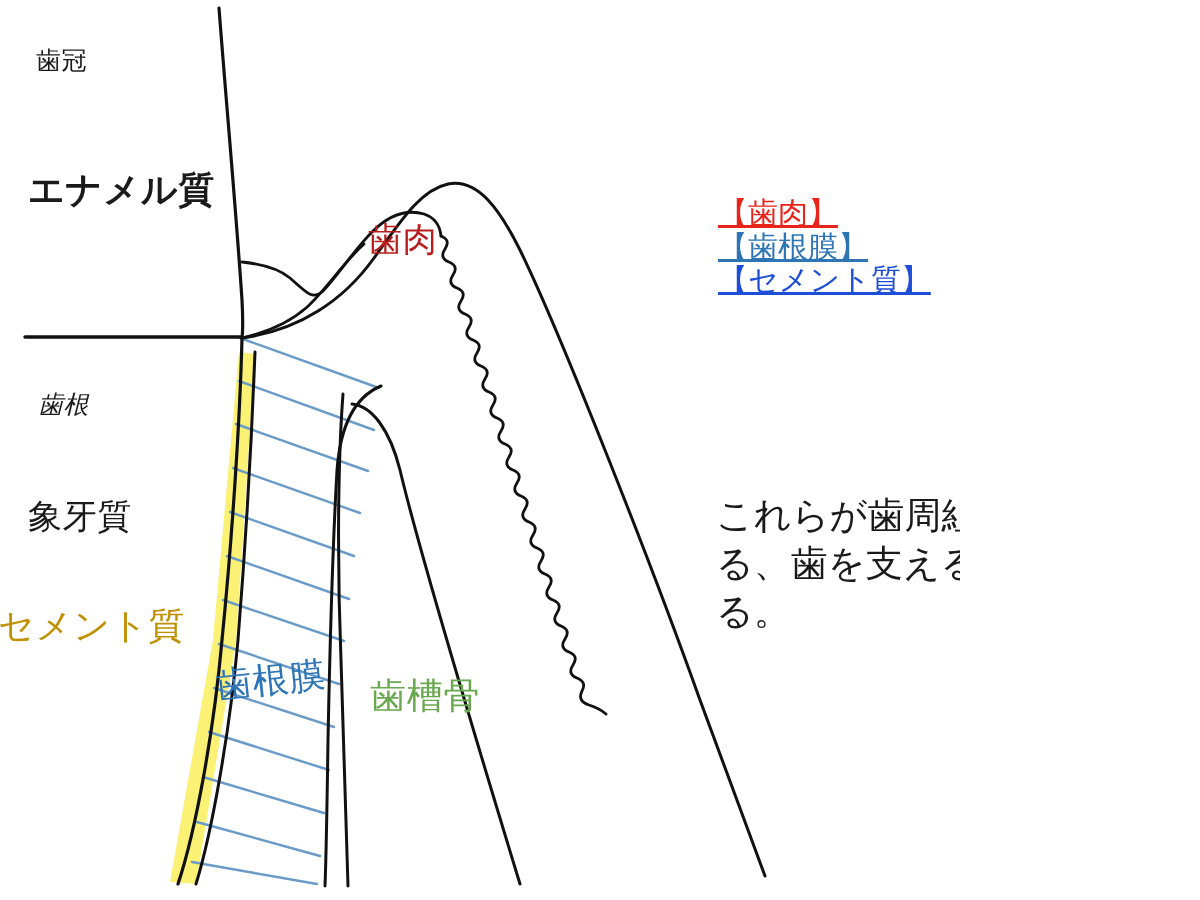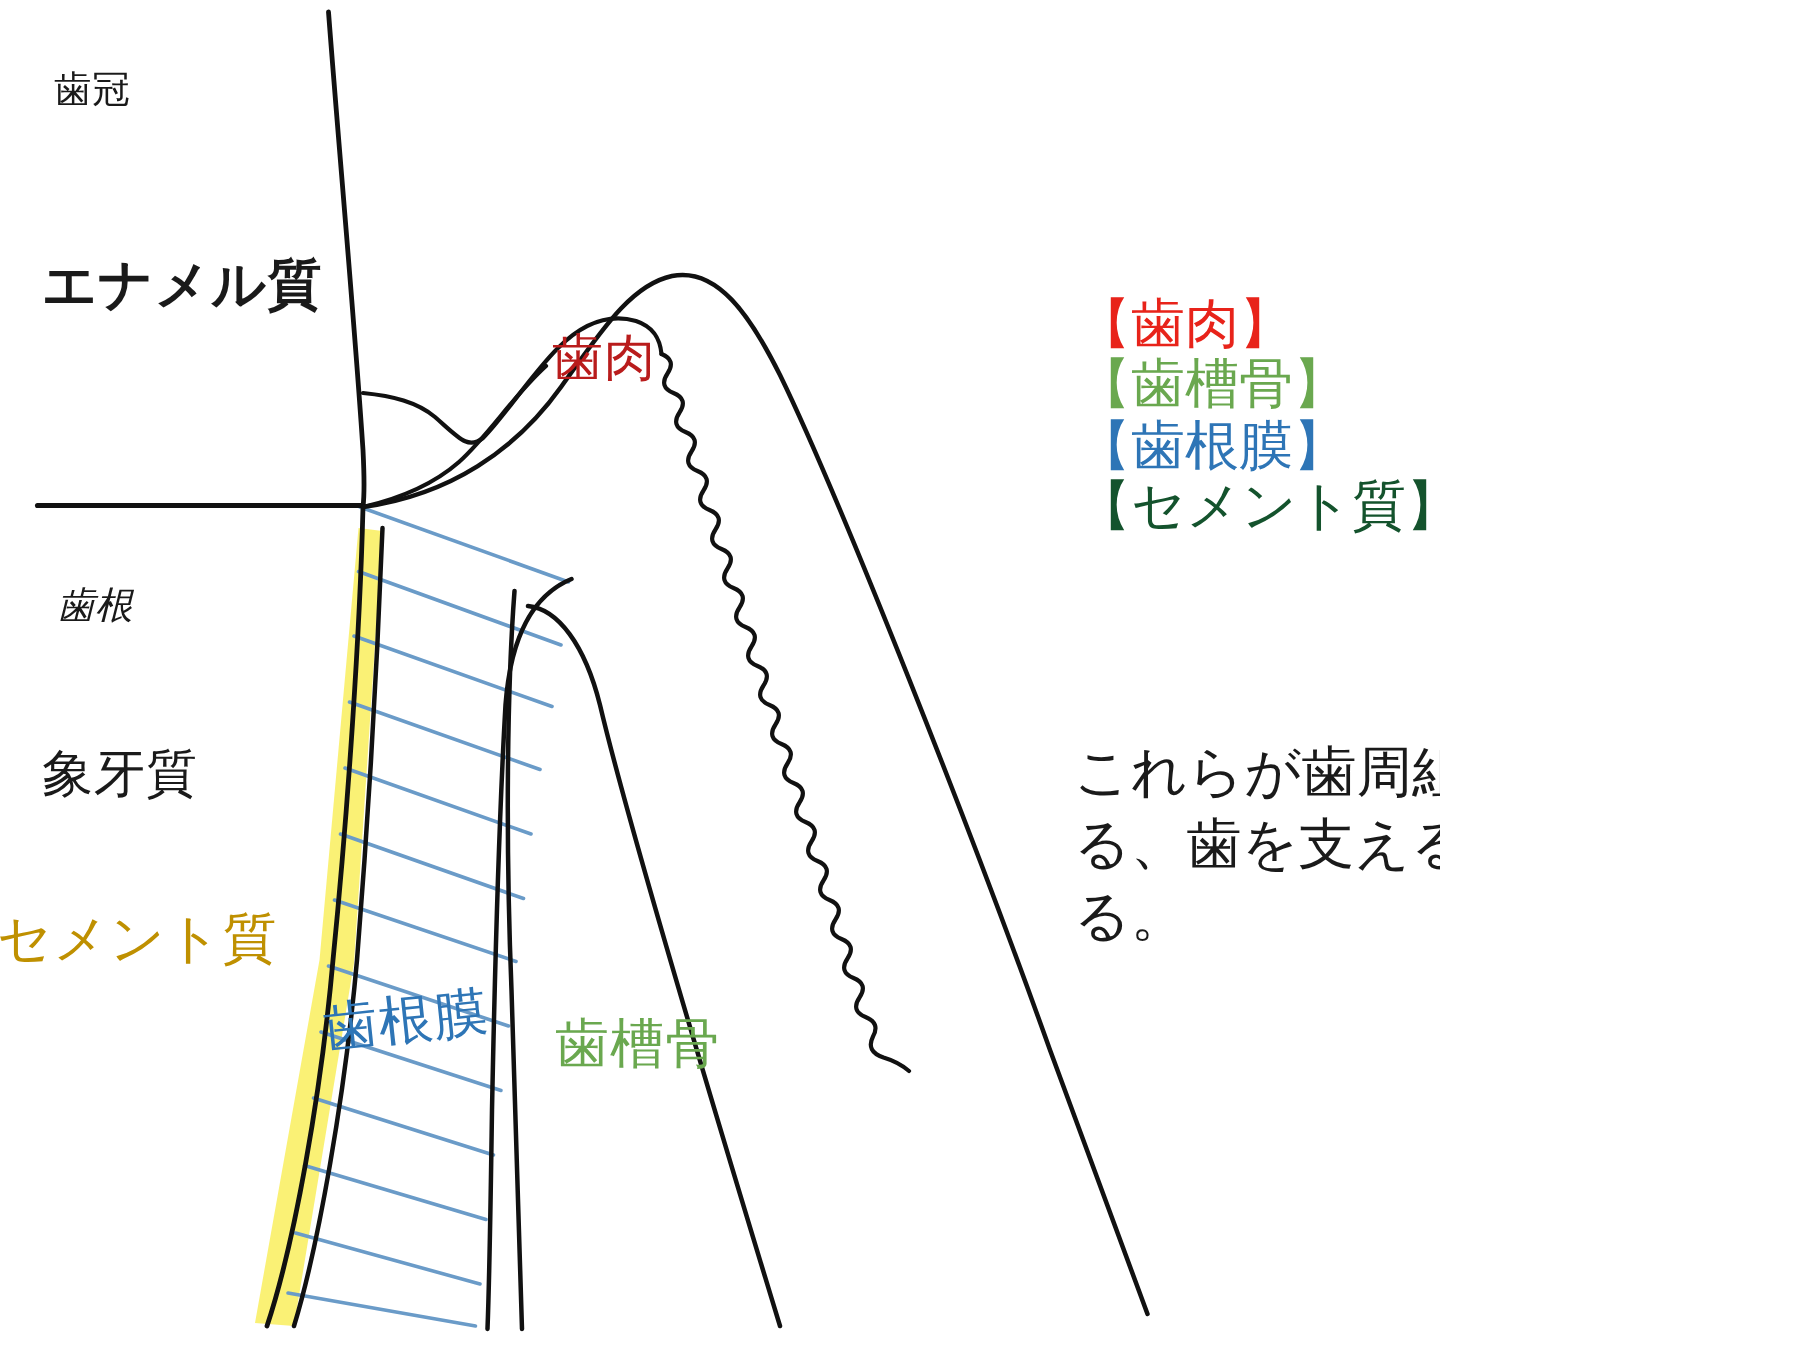--- a/index.html
+++ b/index.html
@@ -49,24 +49,25 @@
     font-size: 38px;
     color: #1a1a1a;
   }
   #legend {
     position: absolute;
     left: 718px; top: 196px;
     display: flex;
     flex-direction: column;
   }
   .legend-item {
-    font-size: 36px;
+    font-size: 30px;
     line-height: 1.12;
     white-space: nowrap;
     font-family: "Liberation Serif", "DejaVu Serif", serif;
+    text-decoration: underline;
   }
   #desc {
     position: absolute;
     left: 700px; top: 492px;
     width: 478px;
     font-size: 37px;
     line-height: 1.30;
     color: #1a1a1a;
     text-align: left;
     margin-left: 16px;
@@ -154,20 +155,19 @@
 
   <div class="lbl" id="label-pdl">歯根膜</div>
 
   <div class="lbl" id="label-bone">歯槽骨</div>
 
   <div class="lbl" id="label-gingiva">歯肉</div>
 
 
   <div id="legend">
     <div class="legend-item" style="color:#E8231A">【歯肉】</div>
-    <div class="legend-item" style="color:#6AA84F">【歯槽骨】</div>
     <div class="legend-item" style="color:#2E75B6">【歯根膜】</div>
-    <div class="legend-item" style="color:#14532d">【セメント質】</div>
+    <div class="legend-item" style="color:#1d4ed8">【セメント質】</div>
   </div>
 
   <div id="desc">これらが歯周組織と呼ばれる、歯を支える組織である。</div>
 
 </div>
 
 </body></html>

